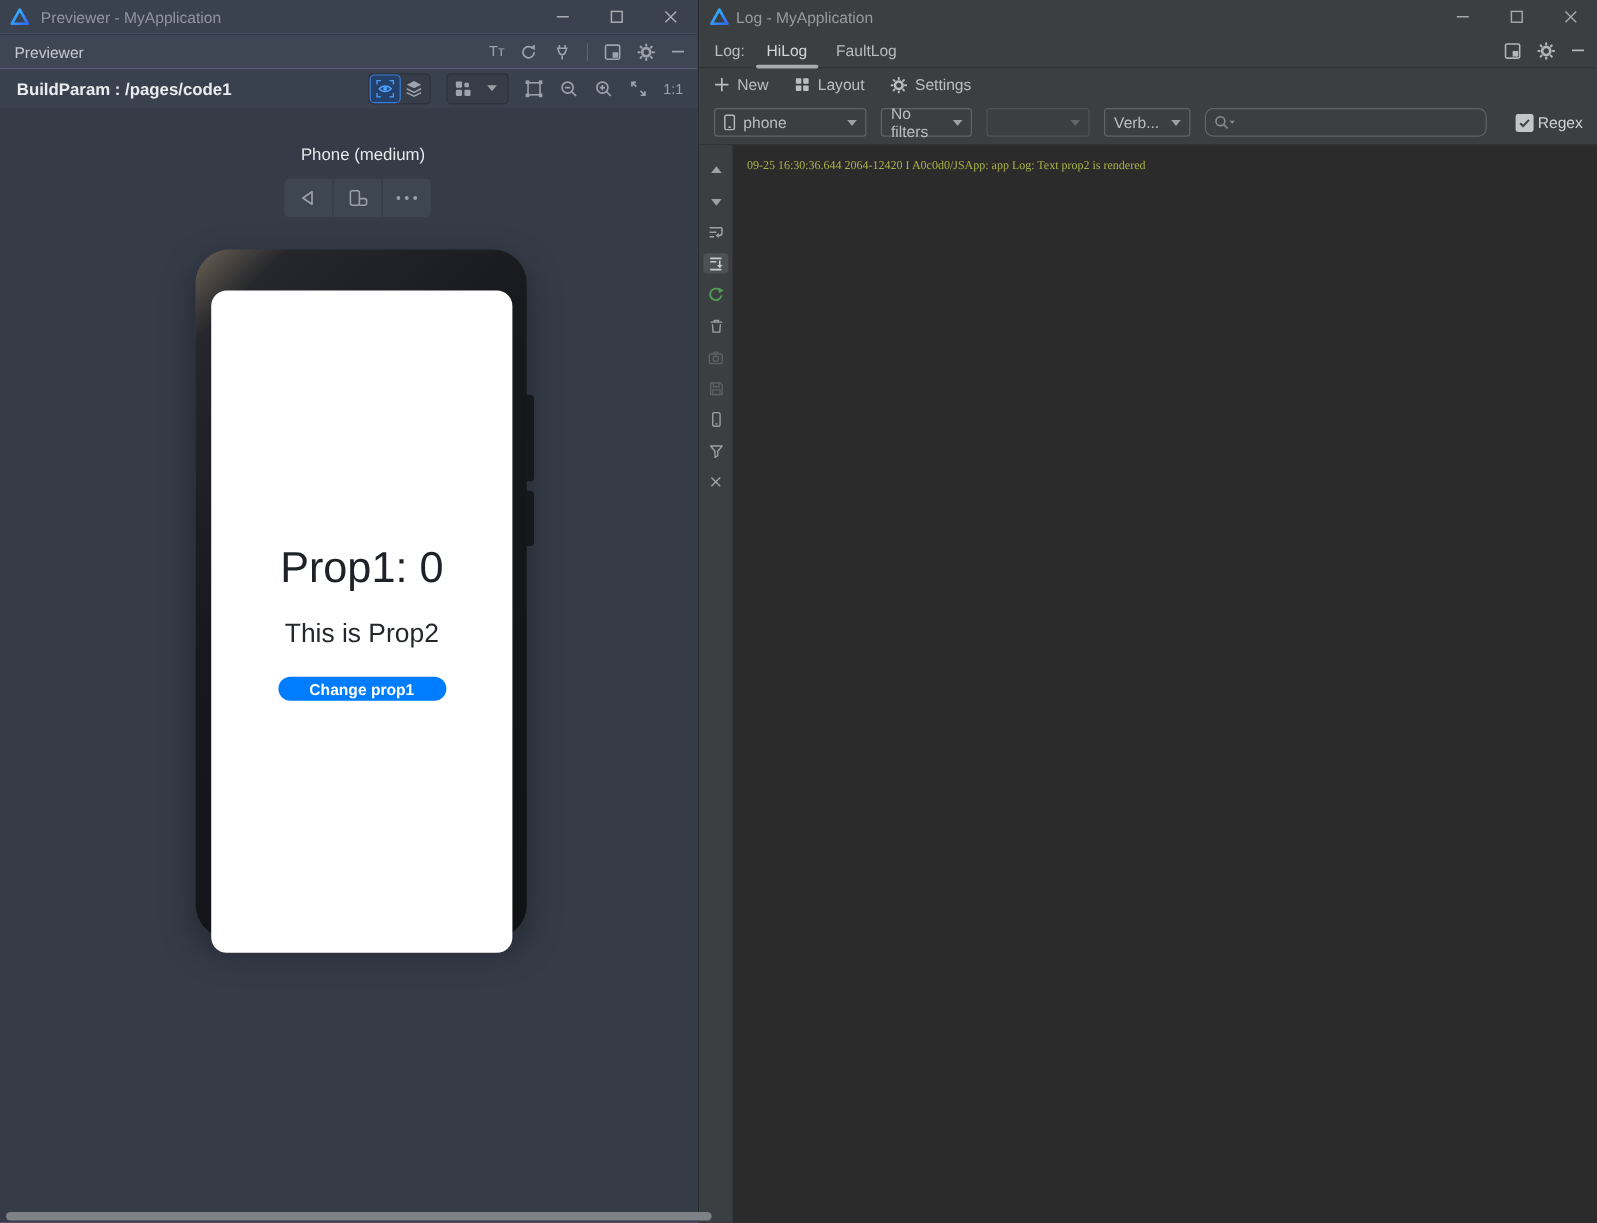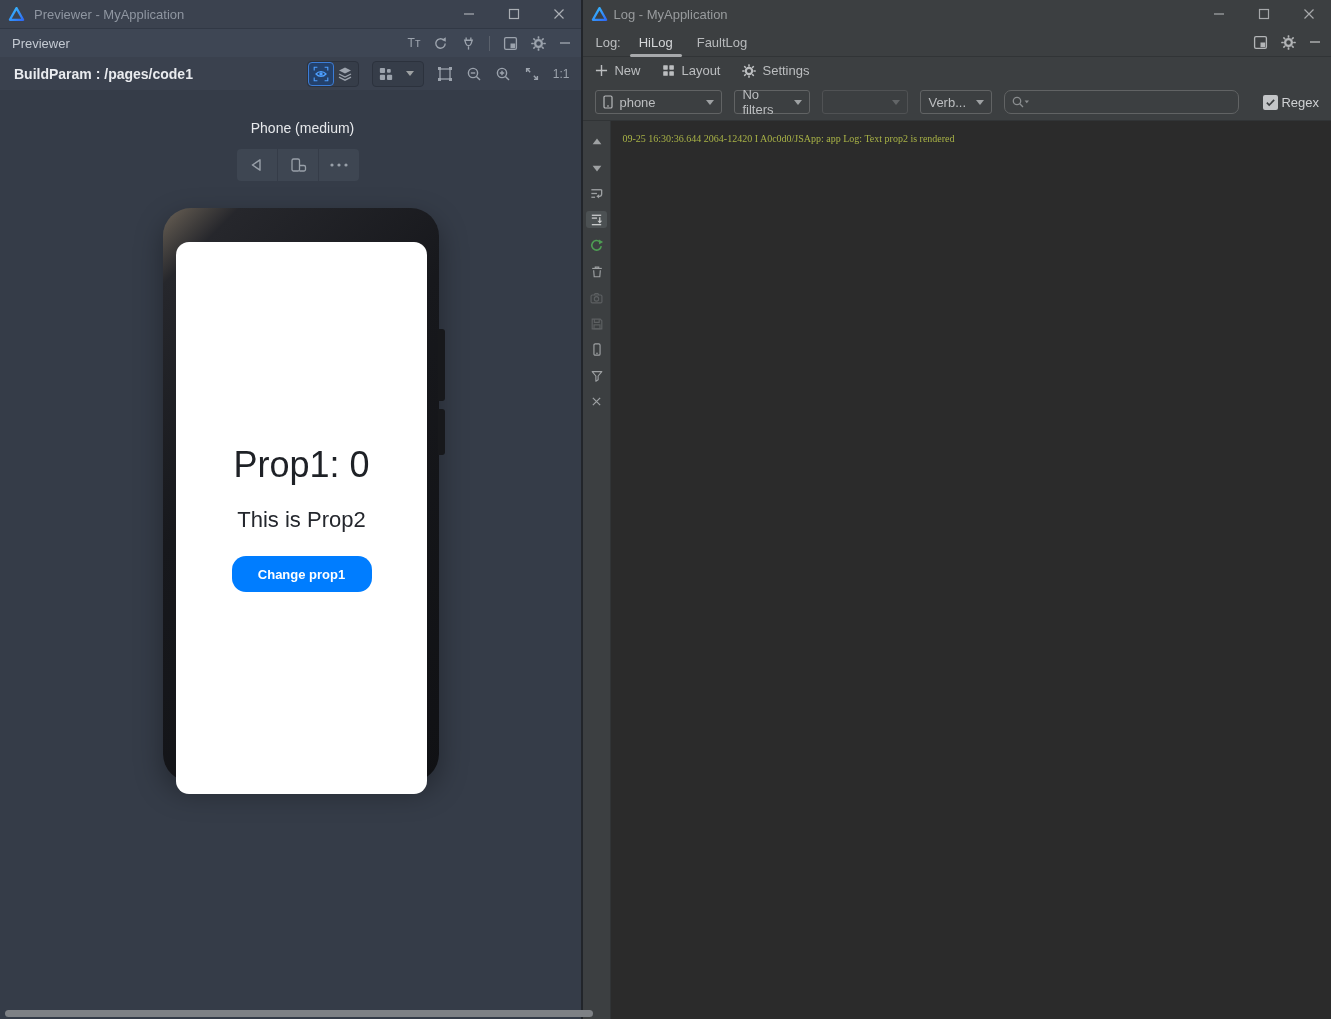--- a/index.html
+++ b/index.html
@@ -33,21 +33,21 @@
   .phone{position:absolute;left:163px;top:118px;width:276px;height:574px;border-radius:28px;
     background:linear-gradient(135deg,#6b6256 0%,#26272c 9%,#17181c 40%,#101114 100%);
     box-shadow:0 10px 28px rgba(0,0,0,.35);}
   .phone-sidebtn{position:absolute;right:-6px;width:7px;background:#17181b;border-radius:0 3px 3px 0;}
   .sb1{top:121px;height:72px;}
   .sb2{top:201px;height:46px;}
   .screen{position:absolute;left:13px;top:11px;width:251px;height:552px;background:#ffffff;border-radius:13px;
     display:flex;flex-direction:column;align-items:center;justify-content:center;margin-top:23px;}
   .prop1{font-size:36px;color:#1e2126;}
   .prop2{margin-top:21px;font-size:22px;color:#24272d;}
-  .change-btn{margin-top:23px;width:140px;height:36px;border-radius:14px;background:#007dff;color:#ffffff;
+  .change-btn{margin-top:23px;width:140px;height:20px;border-radius:14px;background:#007dff;color:#ffffff;
     font-size:13px;font-weight:bold;display:flex;align-items:center;justify-content:center;cursor:default;}
   .h-scrollbar{position:absolute;left:5px;bottom:2px;width:588px;height:7px;background:#7e8185;border-radius:4px;}
   
   .win-right{flex:1;display:flex;flex-direction:column;background:#3c3f41;}
   .r-titlebar{height:28px;background:#3c3f41;display:flex;align-items:center;padding-left:8px;flex:none;}
   .r-title{margin-left:5px;font-size:13px;color:#989b9d;}
   .r-tabbar{height:28px;display:flex;align-items:center;padding:0 10px 0 12px;flex:none;border-bottom:1px solid #313436;}
   .log-label{font-size:13px;color:#bbbdbf;margin-right:18px;}
   .r-tab{font-size:13px;color:#b8babc;margin-right:24px;position:relative;cursor:default;}
   .r-tab.active{color:#d4d6d8;}

